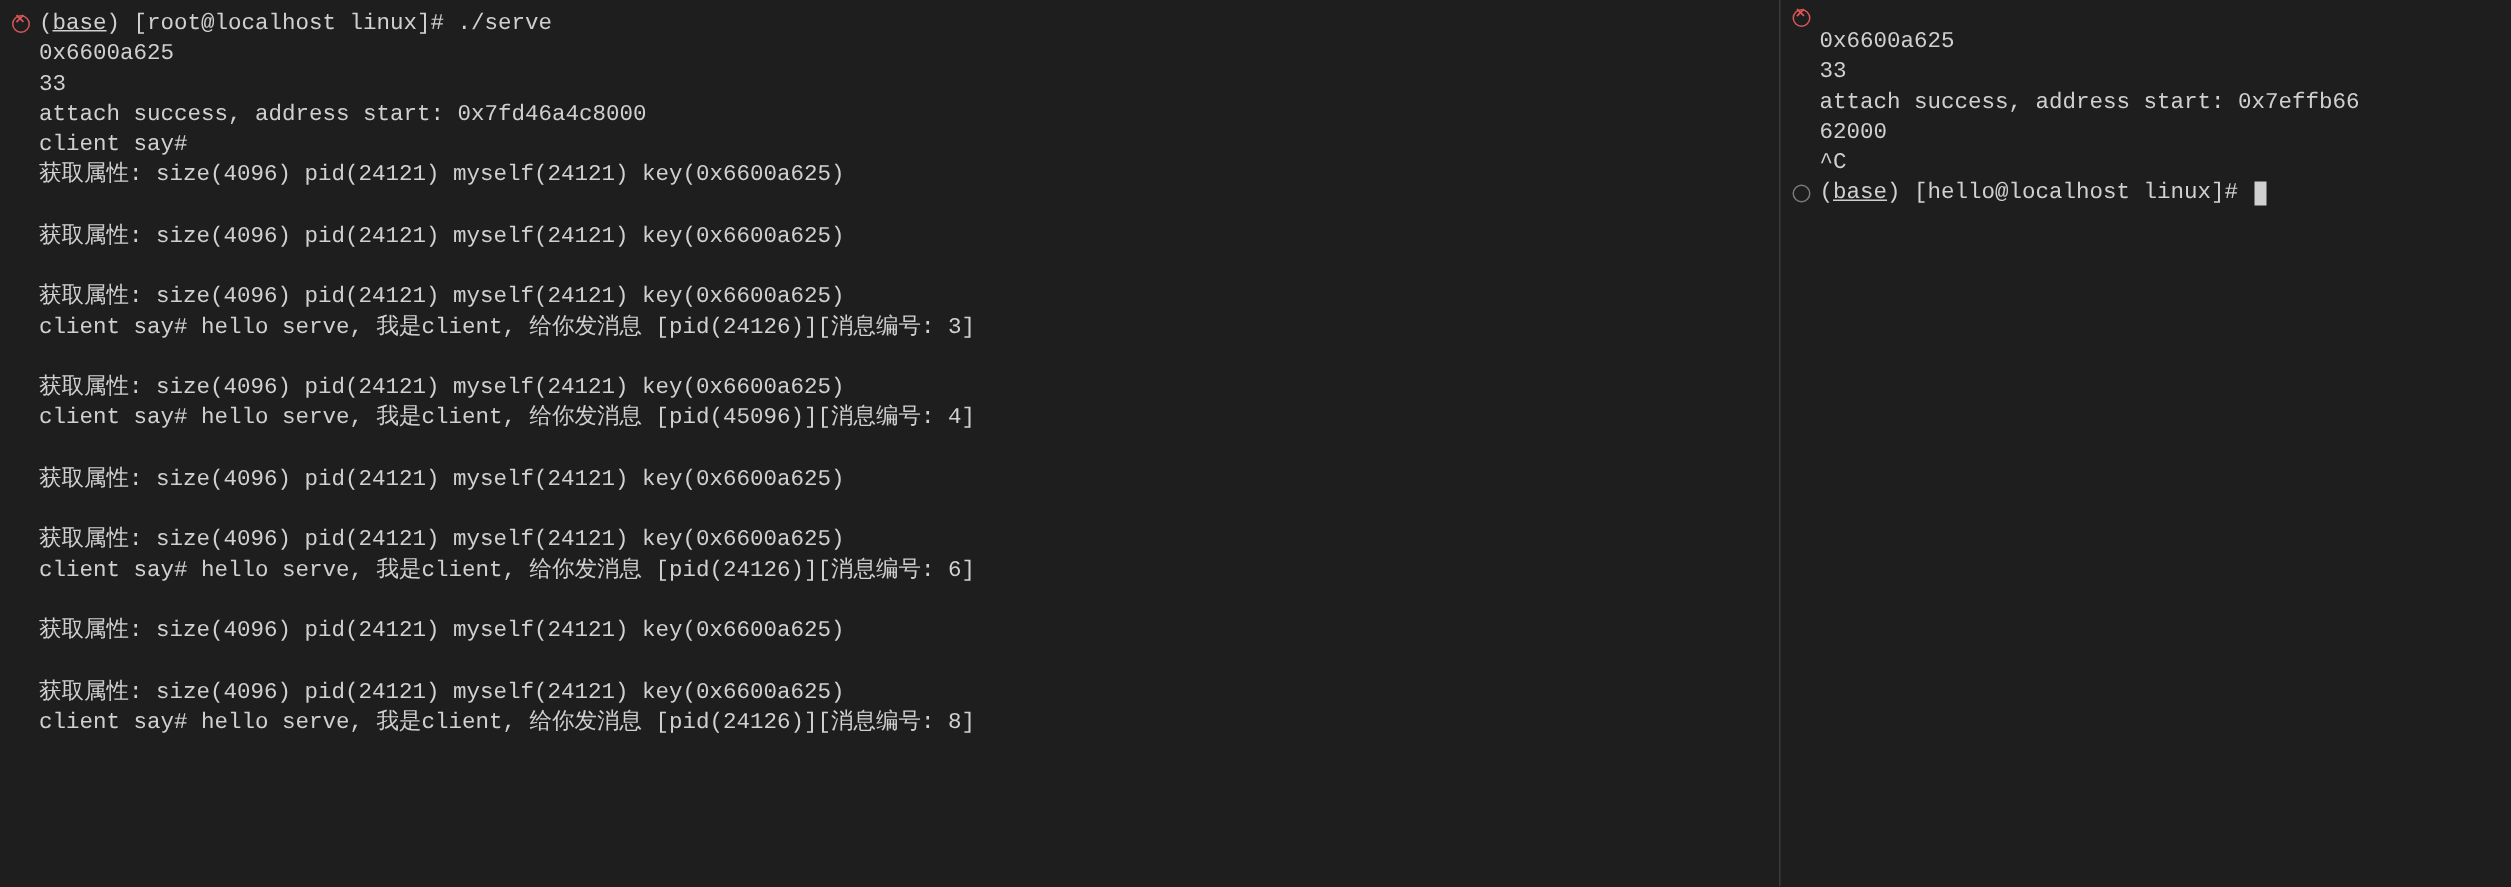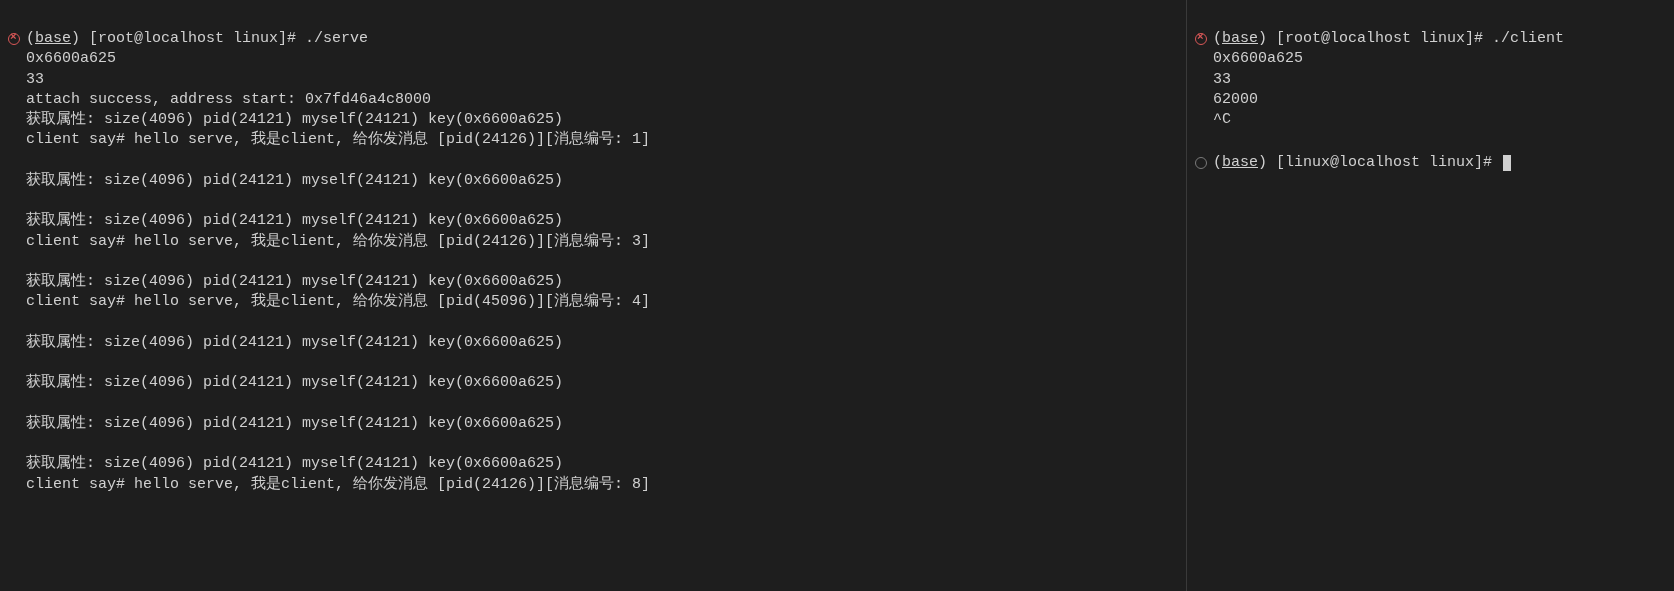--- a/index.html
+++ b/index.html
@@ -29,21 +29,20 @@
   .pane.right {
     width: 487px;
   }
   .term-line {
     display: block;
   }
   .prompt-line {
     display: flex;
     align-items: center;
     gap: 6px;
-    margin-top: 23px;
   }
   .status-icon {
     width: 12px;
     height: 12px;
     display: inline-block;
     flex-shrink: 0;
     position: relative;
   }
   .status-icon.error::before {
     content: '';
@@ -83,55 +82,56 @@
 <body>
 
 <div class="pane left">
   <div class="prompt-line">
     <span class="status-icon error"></span>
     <span>(<span class="underline">base</span><span>) [root@localhost linux]# ./serve</span></span>
   </div>
   <span class="term-line" style="padding-left:18px">0x6600a625</span>
   <span class="term-line" style="padding-left:18px">33</span>
   <span class="term-line" style="padding-left:18px">attach success, address start: 0x7fd46a4c8000</span>
+  <span class="term-line" style="padding-left:18px">client say#</span>
 
   <span class="term-line" style="padding-left:18px">获取属性: size(4096) pid(24121) myself(24121) key(0x6600a625)</span>
-  <span class="term-line" style="padding-left:18px">client say# hello serve, 我是client, 给你发消息 [pid(24126)][消息编号: 1]</span>
   <div class="blank"></div>
 
   <span class="term-line" style="padding-left:18px">获取属性: size(4096) pid(24121) myself(24121) key(0x6600a625)</span>
   <div class="blank"></div>
 
   <span class="term-line" style="padding-left:18px">获取属性: size(4096) pid(24121) myself(24121) key(0x6600a625)</span>
   <span class="term-line" style="padding-left:18px">client say# hello serve, 我是client, 给你发消息 [pid(24126)][消息编号: 3]</span>
   <div class="blank"></div>
 
   <span class="term-line" style="padding-left:18px">获取属性: size(4096) pid(24121) myself(24121) key(0x6600a625)</span>
   <span class="term-line" style="padding-left:18px">client say# hello serve, 我是client, 给你发消息 [pid(45096)][消息编号: 4]</span>
   <div class="blank"></div>
 
   <span class="term-line" style="padding-left:18px">获取属性: size(4096) pid(24121) myself(24121) key(0x6600a625)</span>
   <div class="blank"></div>
 
   <span class="term-line" style="padding-left:18px">获取属性: size(4096) pid(24121) myself(24121) key(0x6600a625)</span>
+  <span class="term-line" style="padding-left:18px">client say# hello serve, 我是client, 给你发消息 [pid(24126)][消息编号: 6]</span>
   <div class="blank"></div>
 
   <span class="term-line" style="padding-left:18px">获取属性: size(4096) pid(24121) myself(24121) key(0x6600a625)</span>
   <div class="blank"></div>
 
   <span class="term-line" style="padding-left:18px">获取属性: size(4096) pid(24121) myself(24121) key(0x6600a625)</span>
   <span class="term-line" style="padding-left:18px">client say# hello serve, 我是client, 给你发消息 [pid(24126)][消息编号: 8]</span>
 </div>
 
 <div class="pane right">
   <div class="prompt-line">
     <span class="status-icon error"></span>
-    <span>(<span class="underline">base</span><span>) [root@localhost linux]# ./client</span></span>
   </div>
   <span class="term-line" style="padding-left:18px">0x6600a625</span>
   <span class="term-line" style="padding-left:18px">33</span>
+  <span class="term-line" style="padding-left:18px">attach success, address start: 0x7effb66</span>
   <span class="term-line" style="padding-left:18px">62000</span>
   <span class="term-line" style="padding-left:18px">^C</span>
   <div class="prompt-line">
     <span class="status-icon ok"></span>
-    <span>(<span class="underline">base</span><span>) [linux@localhost linux]# </span><span class="cursor"></span></span>
+    <span>(<span class="underline">base</span><span>) [hello@localhost linux]# </span><span class="cursor"></span></span>
   </div>
 </div>
 
 </body></html>

